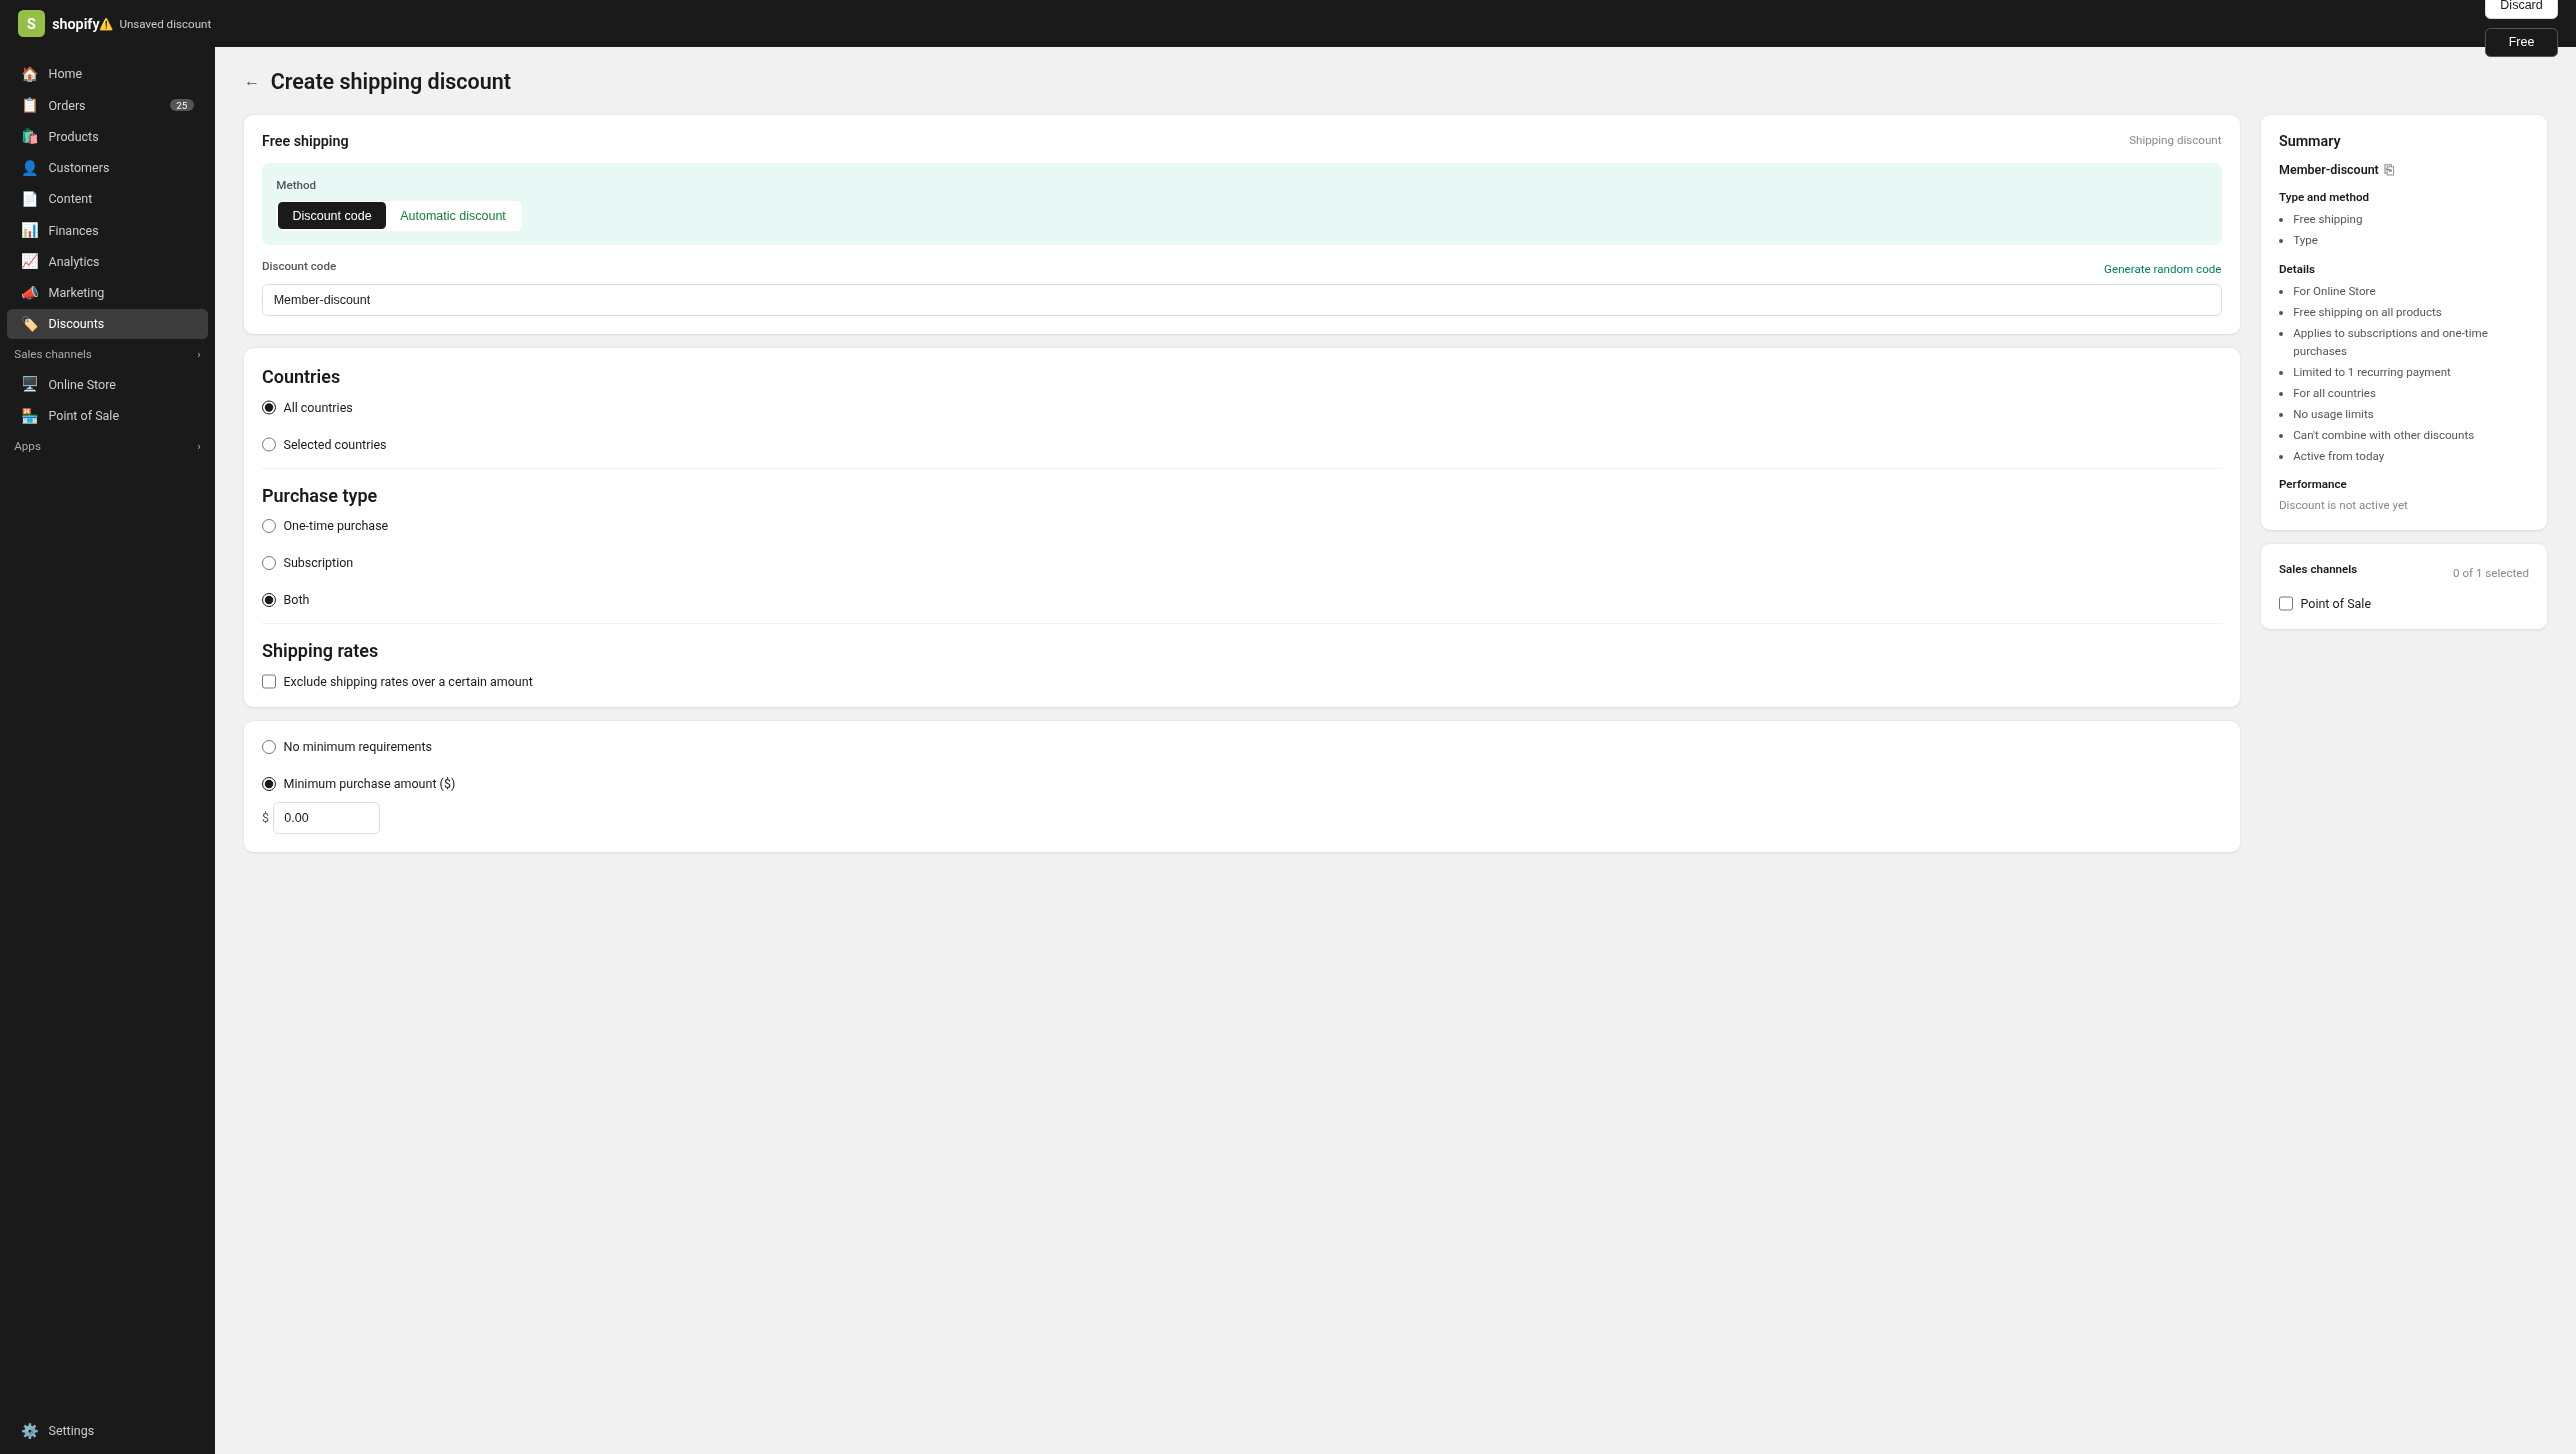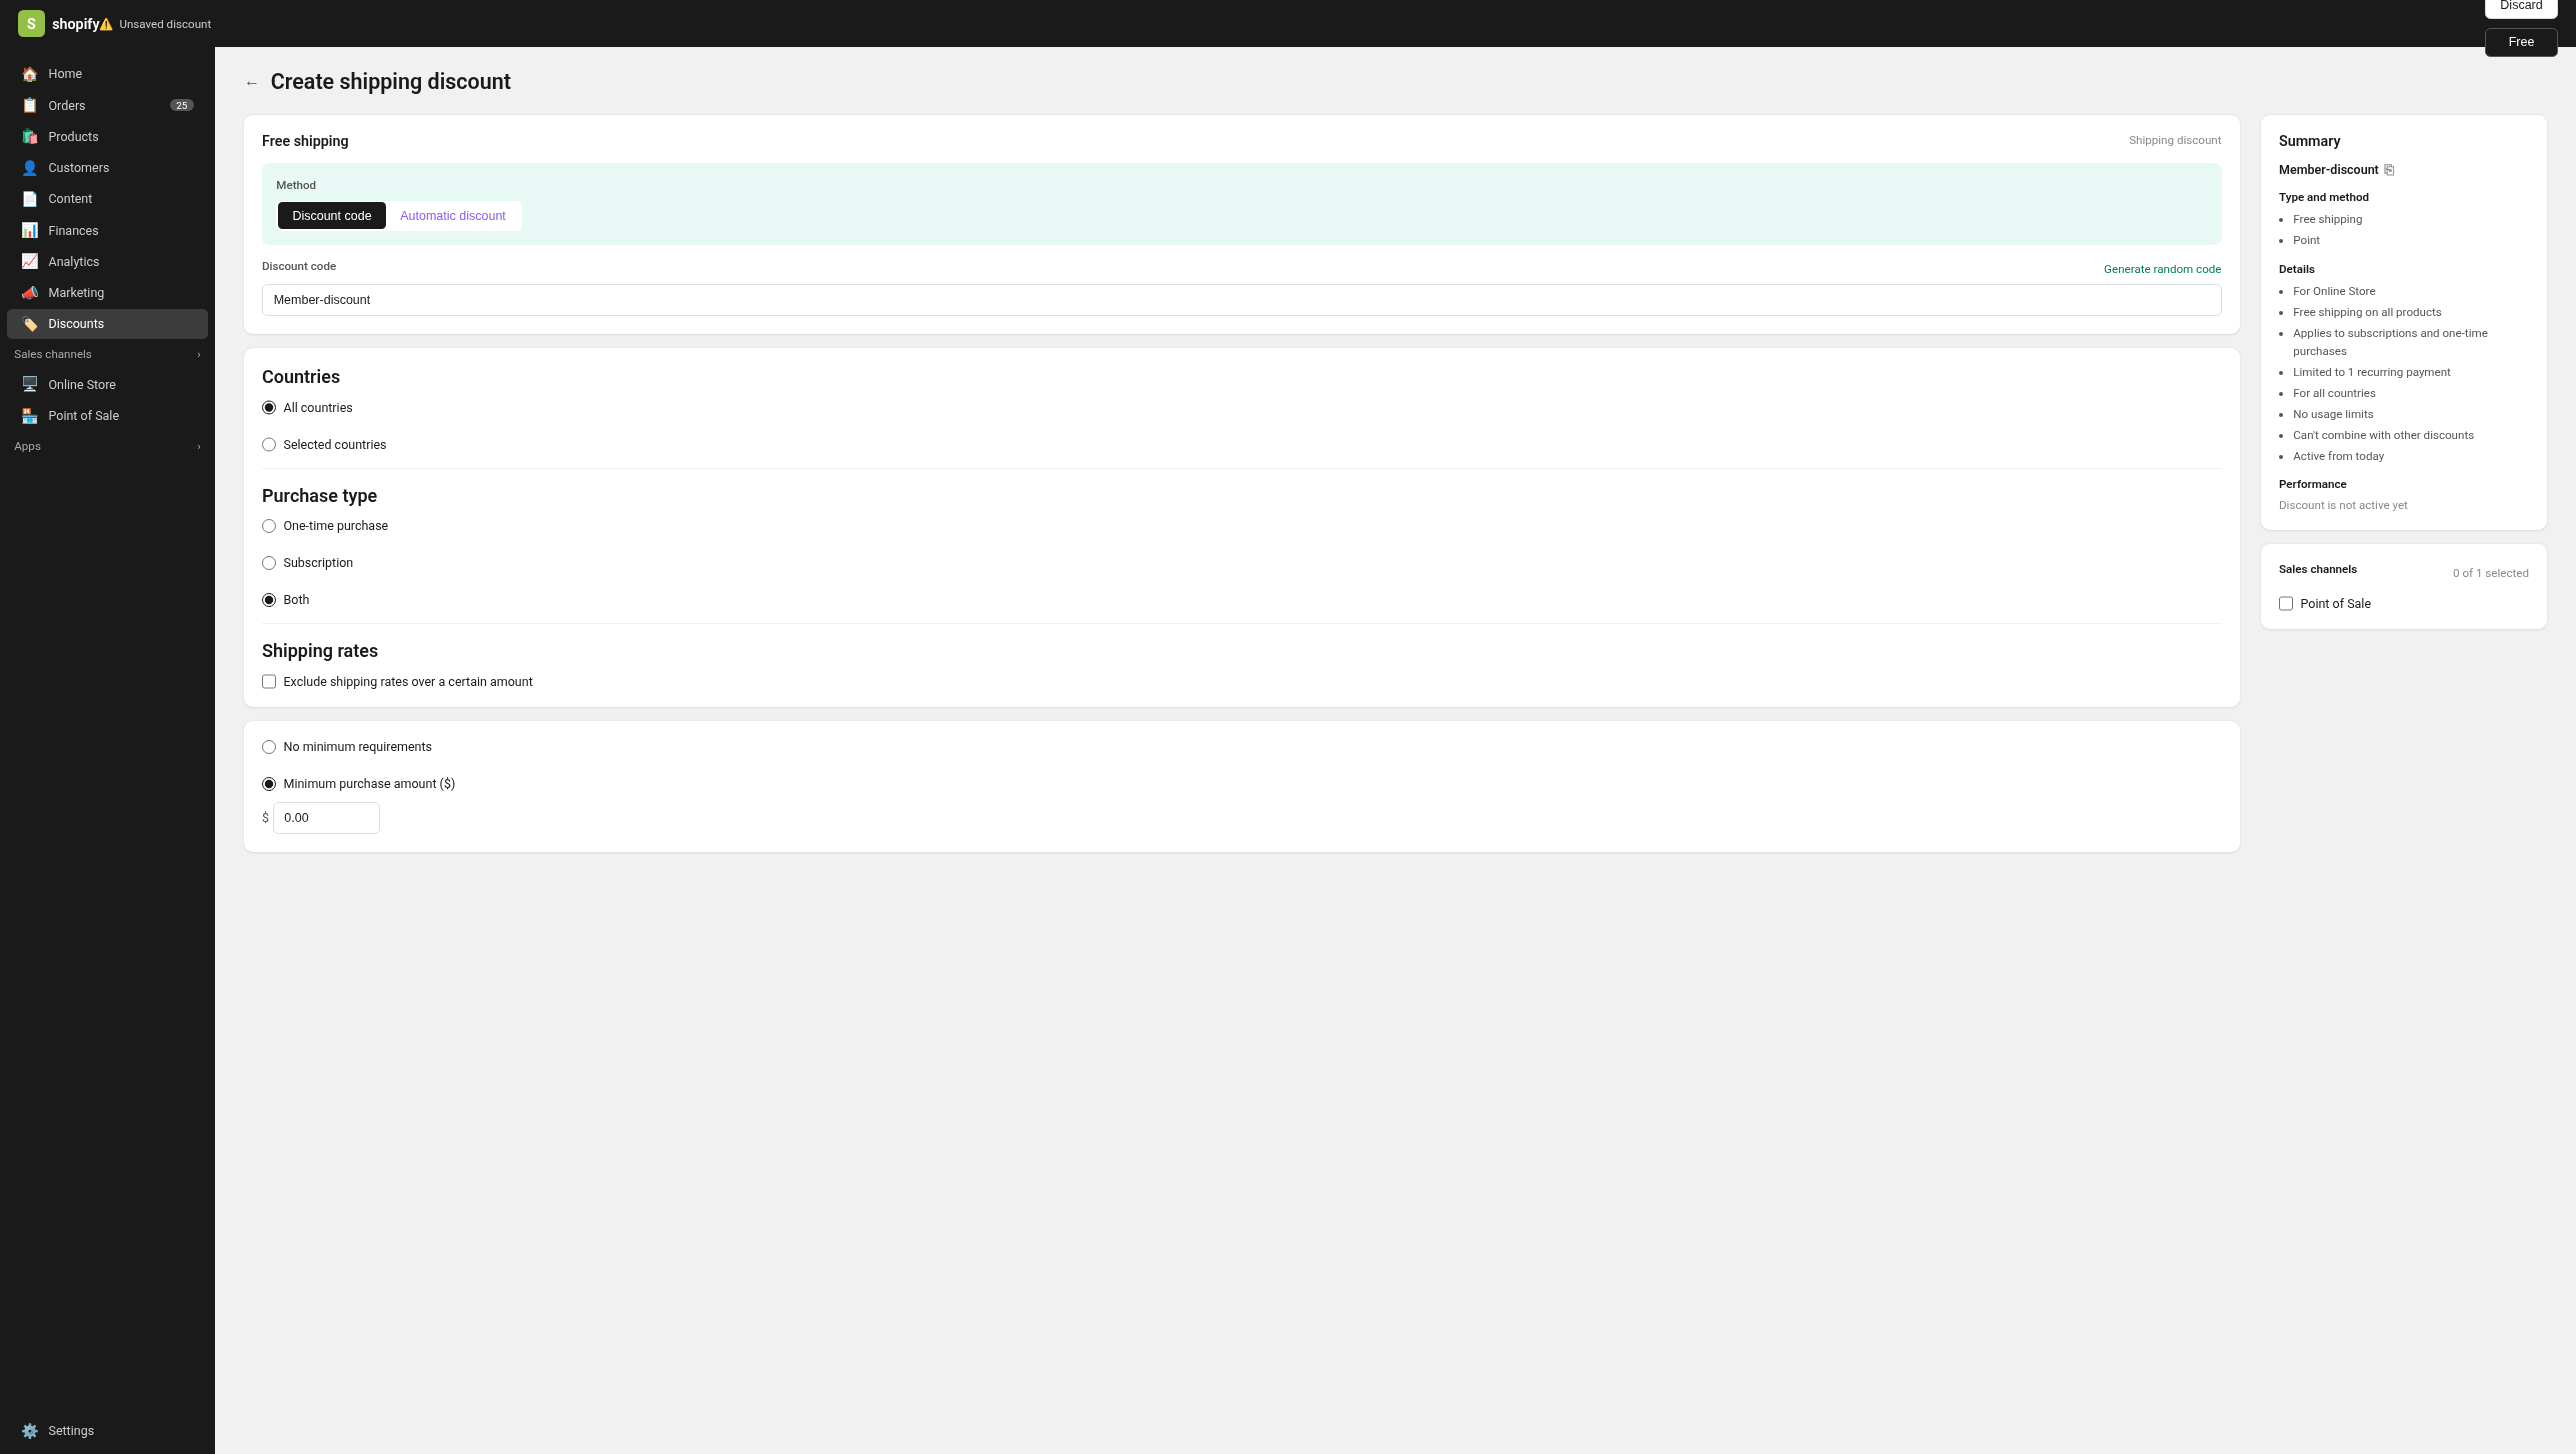--- a/index.html
+++ b/index.html
@@ -82,21 +82,21 @@
     .card-subtitle { font-size: 11.6px; color: #888; }
 
     
     .method-section {
       background: #e8f8f5; border-radius: 7.2px; padding: 14.3px; margin-bottom: 14.3px;
     }
     .method-label { font-size: 11.6px; font-weight: 500; color: #555; margin-bottom: 9px; }
     .toggle-group { display: flex; gap: 0; background: white; border-radius: 5.4px; padding: 1.8px; width: fit-content; }
     .toggle-btn {
       padding: 6.3px 14.3px; border: none; background: none; cursor: pointer;
-      border-radius: 4.5px; font-size: 12.5px; font-weight: 500; color: #8b5cf6;
+      border-radius: 4.5px; font-size: 12.5px; font-weight: 500; color: #15803d;
     }
     .toggle-btn.active { background: #1a1a1a; color: white; }
 
     
     .field-label { font-size: 11.6px; font-weight: 500; color: #555; margin-bottom: 5.4px; }
     .field-row { display: flex; justify-content: space-between; align-items: center; margin-bottom: 5.4px; }
     .field-link { color: #008060; font-size: 11.6px; cursor: pointer; text-decoration: none; }
     .text-input {
       width: 100%; padding: 8px 10.7px; border: 0.9px solid #ddd; border-radius: 5.4px;
       font-size: 12.5px; color: #1a1a1a;
@@ -320,21 +320,21 @@
           <div class="summary-title">Summary</div>
           <div class="summary-name">
             <span>Member-discount</span>
             <span class="copy-icon">⎘</span>
           </div>
 
           <div style="margin-bottom: 12.5px;">
             <div class="summary-section-title">Type and method</div>
             <ul class="bullet-list">
               <li>Free shipping</li>
-              <li>Point</li>
+              <li>Type</li>
             </ul>
           </div>
 
           <div style="margin-bottom: 12px;">
             <div class="summary-section-title">Details</div>
             <ul class="bullet-list">
               <li>For Online Store</li>
               <li>Free shipping on all products</li>
               <li>Applies to subscriptions and one-time purchases</li>
               <li>Limited to 1 recurring payment</li>

